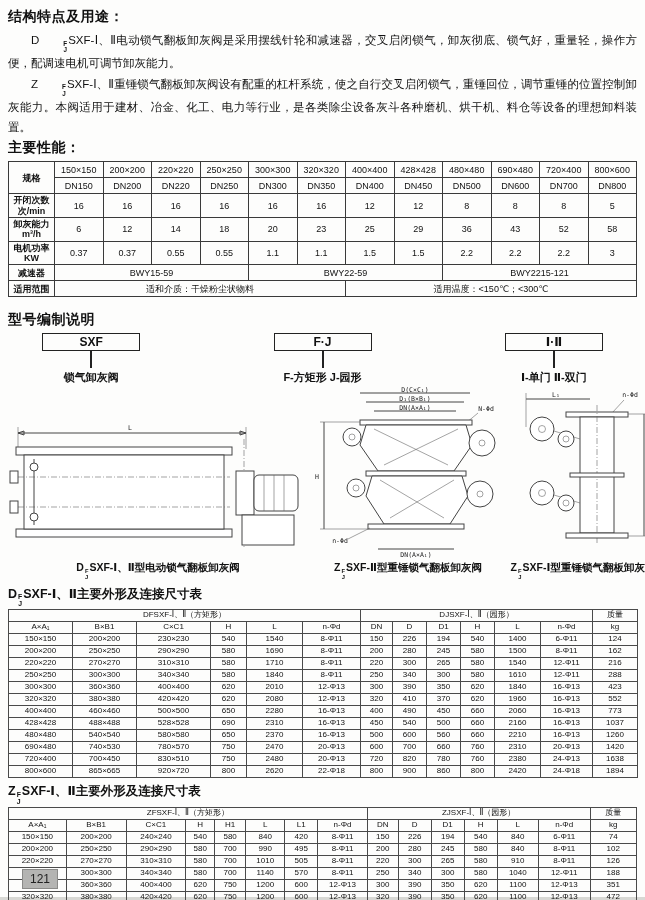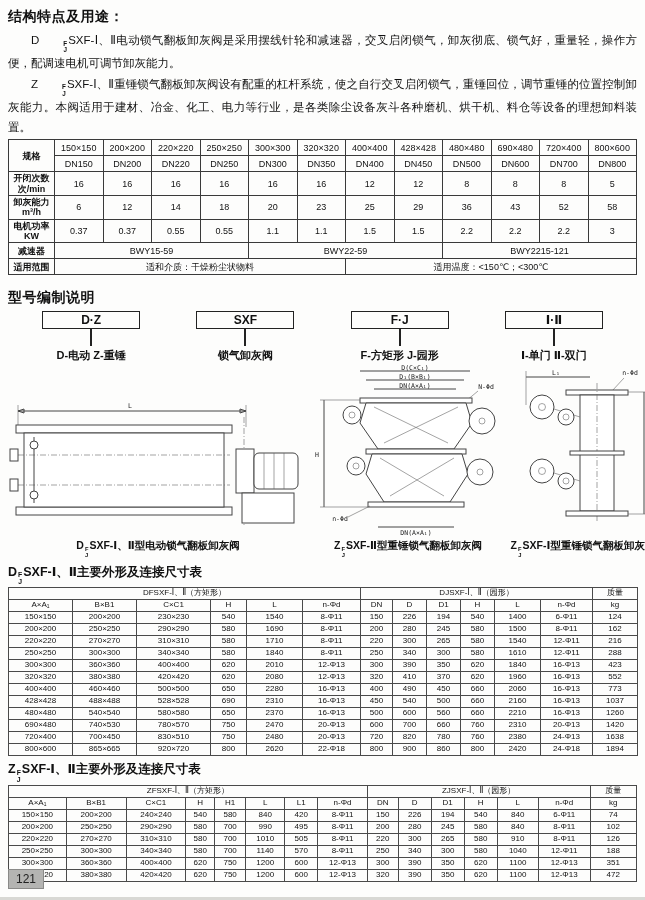--- a/index.html
+++ b/index.html
@@ -49,21 +49,21 @@
   
   .tbl-title{font-size:12.5px;font-weight:bold;margin:5px 0 2px 0;}
   table.dim{border-collapse:collapse;width:629px;table-layout:fixed;}
   table.dim th,table.dim td{
     border:1px solid #4a4a4a;font-size:8px;text-align:center;
     padding:0;height:11px;line-height:1.1;font-weight:normal;
     overflow:hidden;white-space:nowrap;
   }
   table.dim th{font-weight:normal;}
   
-  .pagenum-wrap{position:absolute;left:8px;bottom:8px;display:flex;align-items:flex-end;}
+  .pagenum-wrap{position:absolute;left:22px;bottom:8px;display:flex;align-items:flex-end;}
   .pagenum{background:#b4b4b2;border:1px solid #8a8a88;font-size:12px;padding:2px 7px;color:#222;}
   .pagenum-bar{width:2px;background:#9a9a98;margin-left:2px;}
   .pagenum-bar2{width:1px;background:#c2c2c0;margin-left:1px;}
 </style>
 </head>
 <body>
 
 <div class="page">
 
   <h2 class="sec">结构特点及用途：</h2>
@@ -71,20 +71,21 @@
   <p class="para"><span>D</span><span class="frac">
         <i>F</i>
         <i>J</i>
       </span><span>SXF-Ⅰ、Ⅱ电动锁气翻板卸灰阀是采用摆线针轮和减速器，交叉启闭锁气，卸灰彻底、锁气好，重量轻，操作方便，配调速电机可调节卸灰能力。</span></p>
 
   <p class="para"><span>Z</span><span class="frac">
         <i>F</i>
         <i>J</i>
       </span><span>SXF-Ⅰ、Ⅱ重锤锁气翻板卸灰阀设有配重的杠杆系统，使之自行交叉启闭锁气，重锤回位，调节重锤的位置控制卸灰能力。本阀适用于建材、冶金、化工、电力等行业，是各类除尘设备灰斗各种磨机、烘干机、料仓等设备的理想卸料装置。</span></p>
 
+  <h2 class="sec">主要性能：</h2>
 
   <table class="perf">
     <colgroup>
         <col class="lab">
       </colgroup>
   <tbody>
         <tr>
           <th rowspan="2">规格</th>
           <td>150×150</td>
           <td>200×200</td>
@@ -177,25 +178,20 @@
           <th>适用范围</th>
           <td colspan="6">适和介质：干燥粉尘状物料</td>
           <td colspan="6">适用温度：&lt;150℃；&lt;300℃</td>
         </tr>
       </tbody>
     </table>
 
   <h2 class="sec" style="margin-top:14px;">型号编制说明</h2>
 
   <div class="models">
-    <div class="model">
-      <div class="box">D·Z</div>
-      <div class="tick"></div>
-      <div class="desc">D-电动 Z-重锤</div>
-    </div>
     <div class="model">
       <div class="box">SXF</div>
       <div class="tick"></div>
       <div class="desc">锁气卸灰阀</div>
     </div>
     <div class="model">
       <div class="box">F·J</div>
       <div class="tick"></div>
       <div class="desc">F-方矩形 J-园形</div>
     </div>

